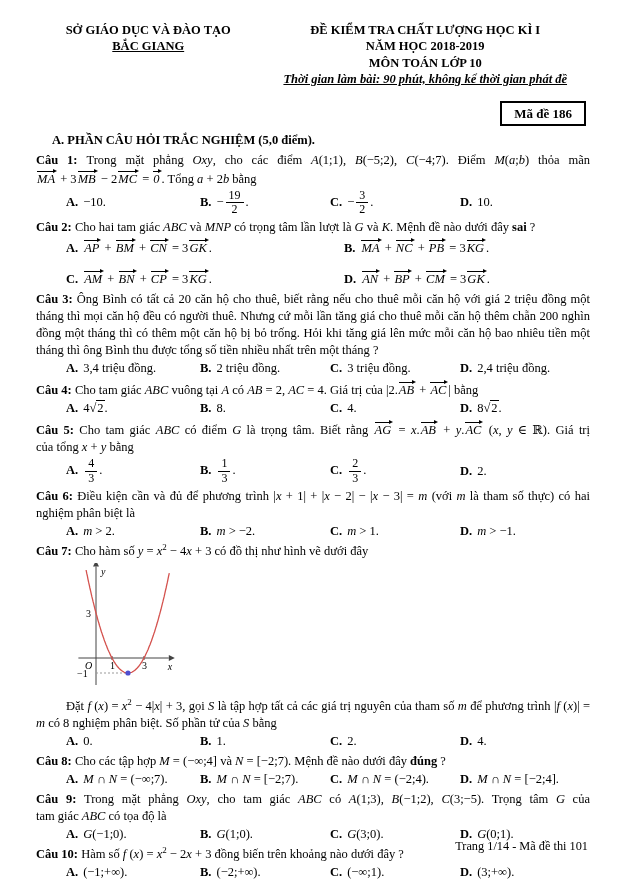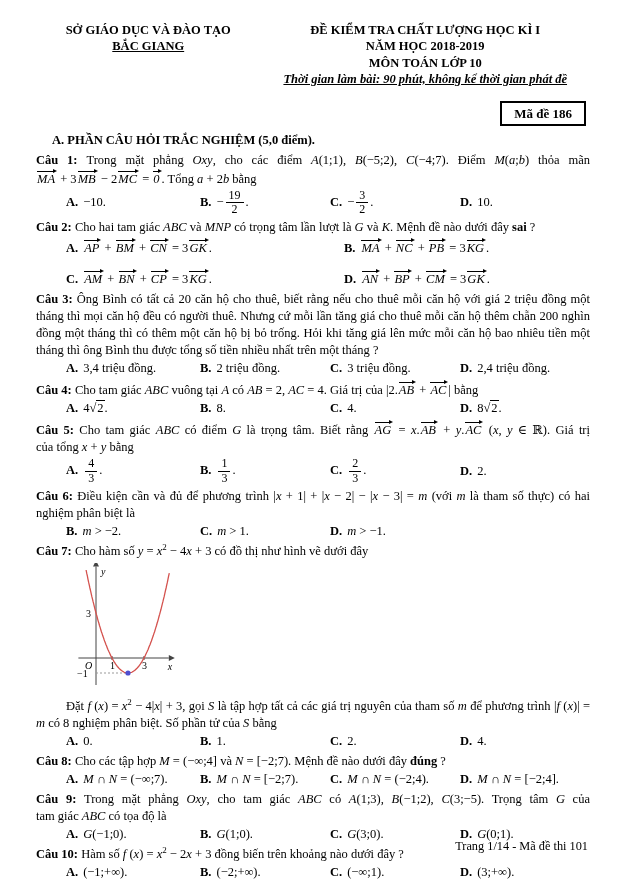--- a/index.html
+++ b/index.html
@@ -135,20 +135,21 @@
               <span class="num">2</span>
               <span class="den">3</span>
             </span><span class="rp">.</span></span>
           <span class="opt"><span class="optk">D.</span><span class="rp">2.</span></span>
         </div>
       </div>
       <div class="question">
         <p class="qpara jfull"><span class="qlabel">Câu 6: </span><span class="rp">Điều kiện cần và đủ để phương trình </span><span class="rp">|</span><span class="ri">x</span><span class="rp"> + 1| + |</span><span class="ri">x</span><span class="rp"> − 2| − |</span><span class="ri">x</span><span class="rp"> − 3| = </span><span class="ri">m</span><span class="rp"> (với </span><span class="ri">m</span><span class="rp"> là tham số thực) có hai</span></p>
         <p class="qpara"><span class="rp">nghiệm phân biệt là</span></p>
         <div class="optrow">
+          <span class="opt"><span class="optk">A.</span><span class="ri">m</span><span class="rp"> &gt; 2.</span></span>
           <span class="opt"><span class="optk">B.</span><span class="ri">m</span><span class="rp"> &gt; −2.</span></span>
           <span class="opt"><span class="optk">C.</span><span class="ri">m</span><span class="rp"> &gt; 1.</span></span>
           <span class="opt"><span class="optk">D.</span><span class="ri">m</span><span class="rp"> &gt; −1.</span></span>
         </div>
       </div>
       <div class="question">
         <p class="qpara"><span class="qlabel">Câu 7: </span><span class="rp">Cho hàm số </span><span class="ri">y</span><span class="rp"> = </span><span class="ri">x</span><sup>2</sup><span class="rp"> − 4</span><span class="ri">x</span><span class="rp"> + 3 có đồ thị như hình vẽ dưới đây</span></p>
         <div class="graph-wrap"><svg width="152" height="128">
             <line x1="16.4" y1="95" x2="106.8" y2="95" stroke="#444" stroke-width="1"></line>
             <line x1="34" y1="122" x2="34" y2="3.5" stroke="#444" stroke-width="1"></line>

